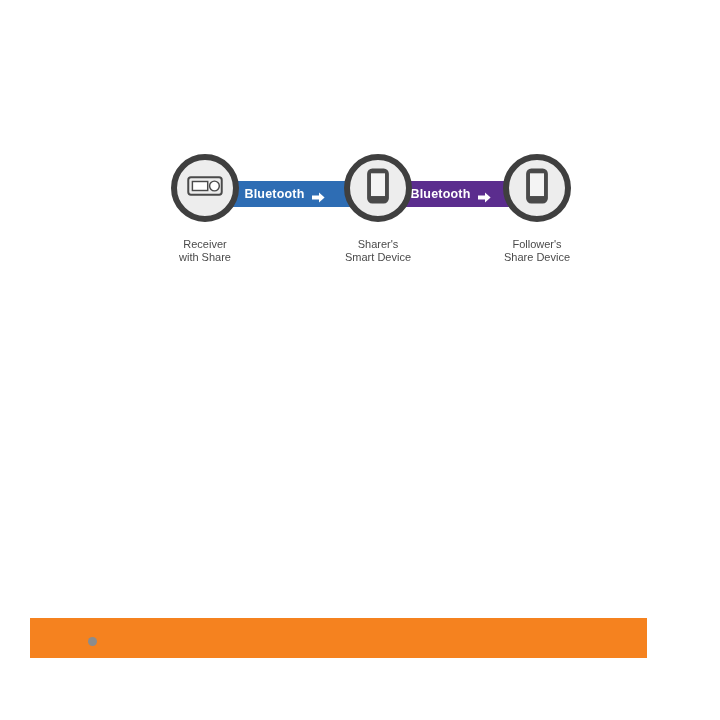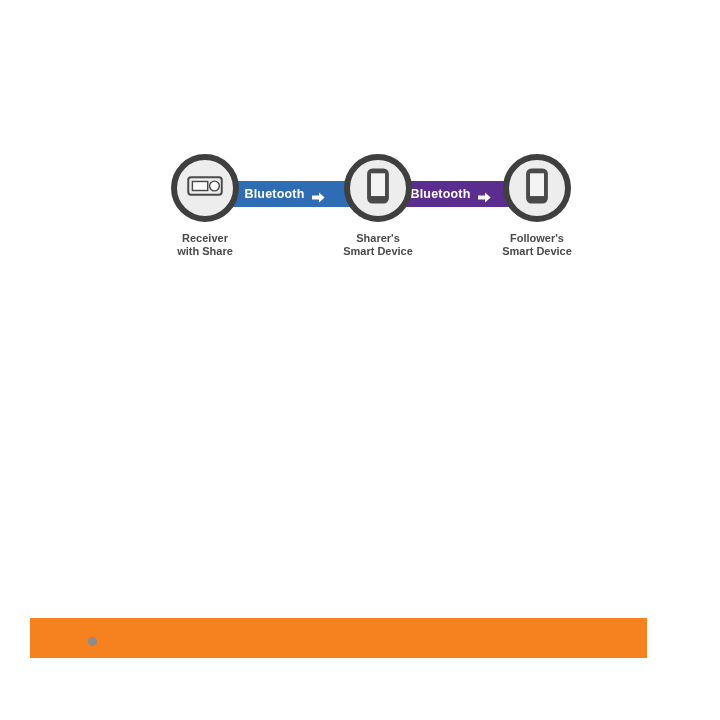--- a/index.html
+++ b/index.html
@@ -84,24 +84,24 @@
   }
   .node-icon {
     position: absolute;
     left: 50%;
     top: 50%;
     transform: translate(-50%, -50%);
     display: block;
   }
 
   .node-label {
-    margin-top: 10px;
+    margin-top: 16px;
     color: #4a4a4a;
     font-size: 11px;
-    font-weight: bold;
+    font-weight: normal;
     line-height: 13px;
     white-space: pre-line;
   }
 
   
   #bottom-banner {
     position: absolute;
     left: 30px;
     top: 618px;
     width: 617px;
@@ -171,20 +171,20 @@
   <div class="node" id="node-follower">
     <div class="node-circle">
       <span class="node-icon">
         <svg viewBox="0 0 24 38" width="23" height="36" aria-hidden="true">
           <rect x="1.5" y="1.5" width="21" height="35" rx="4.5" ry="4.5" fill="#4a4a4a" stroke="#4a4a4a" stroke-width="2"></rect>
           <rect x="4.6" y="5.6" width="14.8" height="24" fill="#f4f4f4"></rect>
         </svg>
       </span>
     </div>
     <div class="node-label">Follower's
-Smart Device</div>
+Share Device</div>
   </div>
 
 </div>
 
 <div id="bottom-banner">
   <span id="banner-bullet"></span>
 </div>
 
 </body></html>

